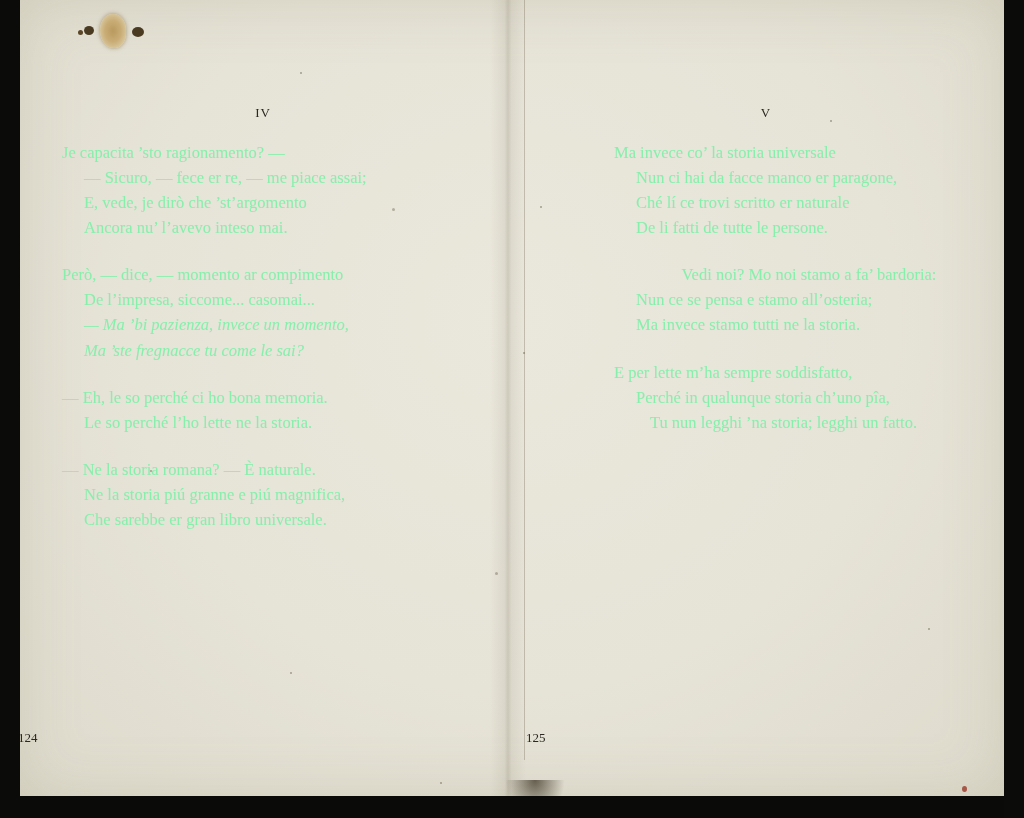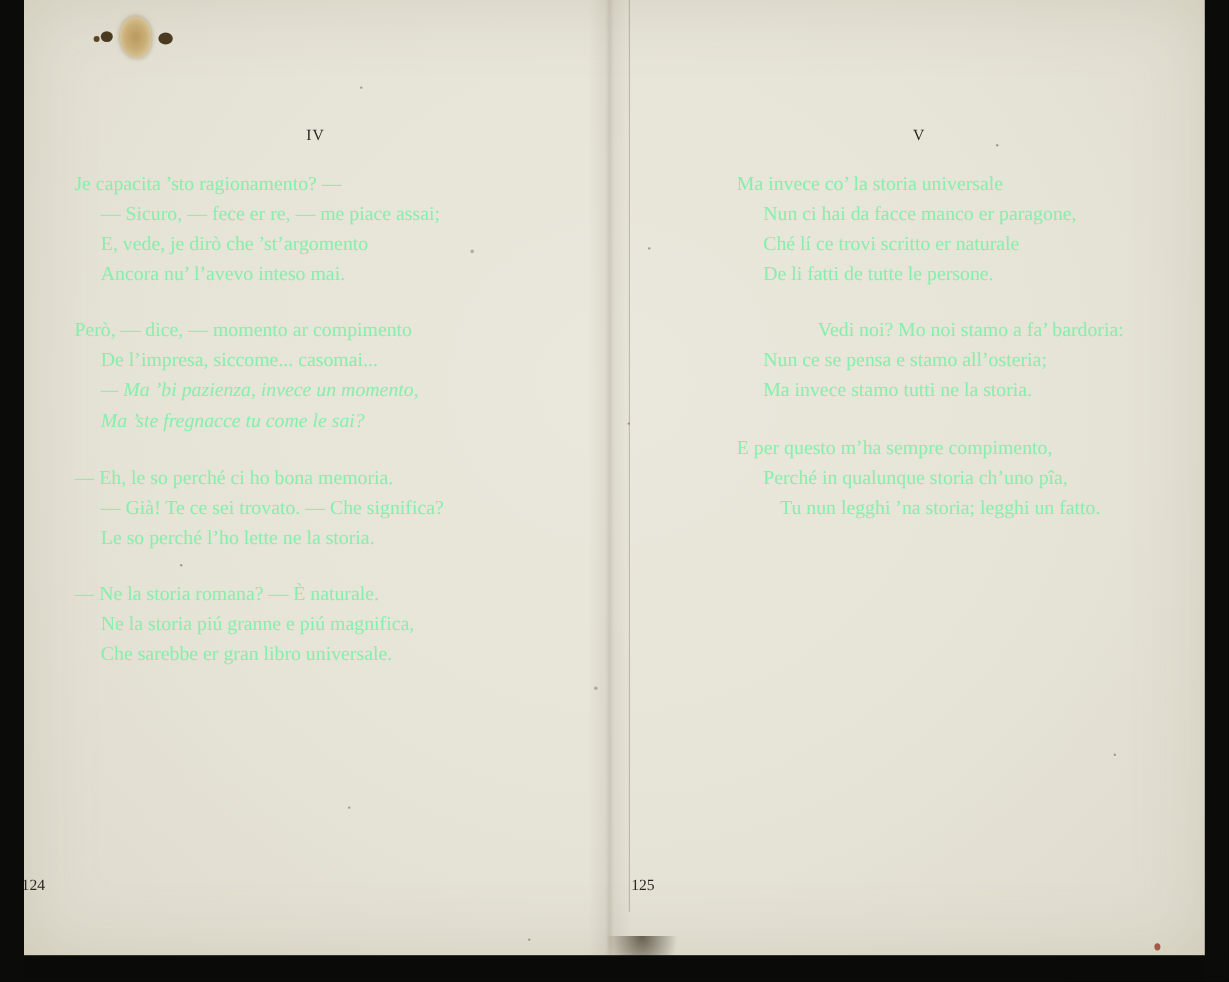--- a/index.html
+++ b/index.html
@@ -208,21 +208,20 @@
 
       <div class="stanza">
         <div class="line" style="padding-left:0px;">Però, — dice, — momento ar compimento</div>
         <div class="line" style="padding-left:22px;">De l’impresa, siccome... casomai...</div>
         <div class="line ital" style="padding-left:22px;">— Ma ’bi pazienza, invece un momento,</div>
         <div class="line ital" style="padding-left:22px;">Ma ’ste fregnacce tu come le sai?</div>
       </div>
 
       <div class="stanza">
         <div class="line" style="padding-left:0px;">— Eh, le so perché ci ho bona memoria.</div>
-        <div class="line" style="padding-left:22px;">— Già! Te ce sei trovato. — Che significa?</div>
         <div class="line" style="padding-left:22px;">Le so perché l’ho lette ne la storia.</div>
       </div>
 
       <div class="stanza">
         <div class="line" style="padding-left:0px;">— Ne la storia romana? — È naturale.</div>
         <div class="line" style="padding-left:22px;">Ne la storia piú granne e piú magnifica,</div>
         <div class="line" style="padding-left:22px;">Che sarebbe er gran libro universale.</div>
       </div>
 
     </div>
@@ -243,21 +242,21 @@
         <div class="line" style="padding-left:22px;">De li fatti de tutte le persone.</div>
       </div>
 
       <div class="stanza">
         <div class="line" style="padding-left:0px;text-align:center;">Vedi noi? Mo noi stamo a fa’ bardoria:</div>
         <div class="line" style="padding-left:22px;">Nun ce se pensa e stamo all’osteria;</div>
         <div class="line" style="padding-left:22px;">Ma invece stamo tutti ne la storia.</div>
       </div>
 
       <div class="stanza">
-        <div class="line" style="padding-left:0px;">E per questo m’ha sempre compimento,</div>
+        <div class="line" style="padding-left:0px;">E per lette m’ha sempre soddisfatto,</div>
         <div class="line" style="padding-left:22px;">Perché in qualunque storia ch’uno pîa,</div>
         <div class="line" style="padding-left:36px;">Tu nun legghi ’na storia; legghi un fatto.</div>
       </div>
 
     </div>
 
     <div class="folio">125</div>
   </div>
 
   <div class="red-dot"></div>

